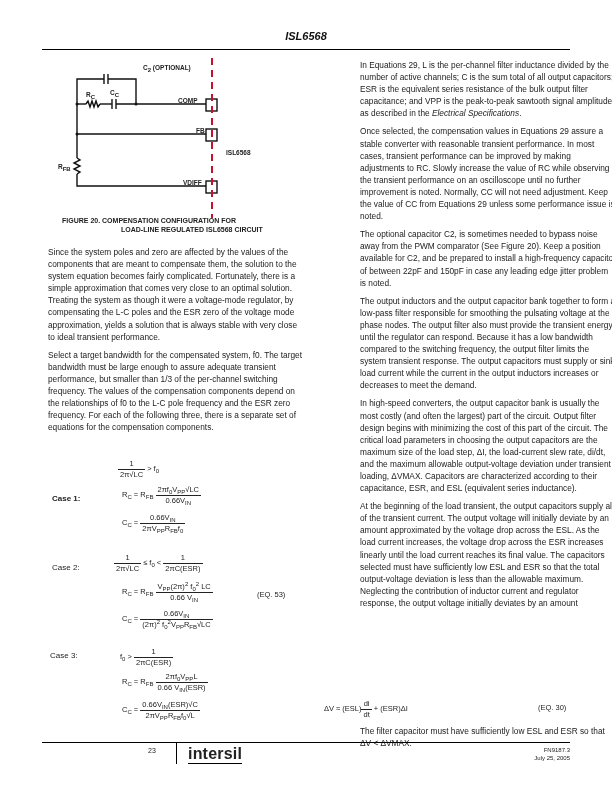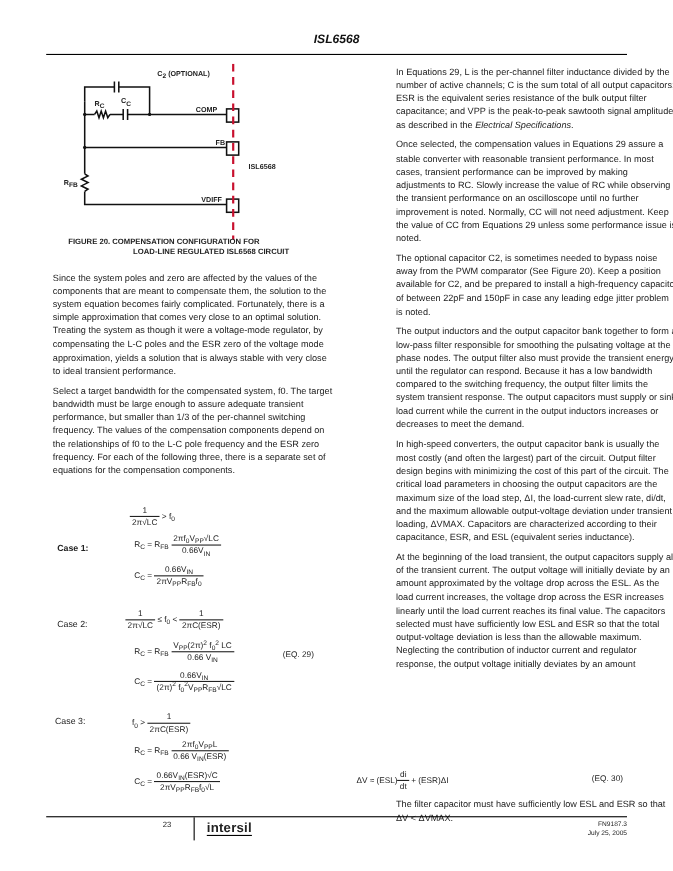--- a/index.html
+++ b/index.html
@@ -19,21 +19,21 @@
   .figcap .l2{padding-left:59px;}
   .case{position:absolute;font-size:8px;}
   .frac{display:inline-block;vertical-align:middle;text-align:center;}
   .frac .num{display:block;padding:0 2px;border-bottom:1px solid #222;line-height:10px;}
   .frac .den{display:block;padding:0 2px;line-height:10px;}
   .eqline{position:absolute;white-space:nowrap;font-size:7.5px;}
   .eqnum{position:absolute;font-size:7.5px;}
   .foot-rule{position:absolute;left:42px;top:742px;width:528px;height:1px;background:#000;}
   .pgnum{position:absolute;left:148px;top:747px;font-size:7px;}
   .vsep{position:absolute;left:176px;top:743px;width:1px;height:21px;background:#000;}
-  .logo{position:absolute;left:188px;top:745px;font-weight:bold;font-size:12px;letter-spacing:0.2px;border-bottom:1px solid #000;}
+  .logo{position:absolute;left:188px;top:745px;font-weight:bold;font-size:16px;letter-spacing:0.2px;border-bottom:1px solid #000;}
   .docid{position:absolute;right:42px;top:746px;text-align:right;font-size:6px;line-height:8px;}
 </style>
 </head>
 <body>
 
 <div class="hdr">ISL6568</div>
 <div class="hdr-rule"></div>
 
 <div class="fig">
   <svg width="255" height="160" viewBox="0 0 255 160">
@@ -99,21 +99,21 @@
   C<sub>C</sub> = <span class="frac"><span class="num">0.66V<sub>IN</sub></span><span class="den">2πV<sub>PP</sub>R<sub>FB</sub>f<sub>0</sub></span></span>
 </div>
 
 <div class="case" style="left:52px;top:563px;">Case 2:</div>
 <div class="eqline" style="left:114px;top:553px;">
   <span class="frac"><span class="num">1</span><span class="den">2π√LC</span></span> ≤ f<sub>0</sub> &lt; <span class="frac"><span class="num">1</span><span class="den">2πC(ESR)</span></span>
 </div>
 <div class="eqline" style="left:122px;top:582px;">
   R<sub>C</sub> = R<sub>FB</sub> <span class="frac"><span class="num">V<sub>PP</sub>(2π)<sup>2</sup> f<sub>0</sub><sup>2</sup> LC</span><span class="den">0.66 V<sub>IN</sub></span></span>
 </div>
-<div class="eqnum" style="left:257px;top:590px;">(EQ. 29)</div>
+<div class="eqnum" style="left:257px;top:590px;">(EQ. 53)</div>
 <div class="eqline" style="left:122px;top:609px;">
   C<sub>C</sub> = <span class="frac"><span class="num">0.66V<sub>IN</sub></span><span class="den">(2π)<sup>2</sup> f<sub>0</sub><sup>2</sup>V<sub>PP</sub>R<sub>FB</sub>√LC</span></span>
 </div>
 
 <div class="case" style="left:50px;top:651px;text-align:right;">Case 3:</div>
 <div class="eqline" style="left:120px;top:647px;">
   f<sub>0</sub> &gt; <span class="frac"><span class="num">1</span><span class="den">2πC(ESR)</span></span>
 </div>
 <div class="eqline" style="left:122px;top:672px;">
   R<sub>C</sub> = R<sub>FB</sub> <span class="frac"><span class="num">2πf<sub>0</sub>V<sub>PP</sub>L</span><span class="den">0.66 V<sub>IN</sub>(ESR)</span></span>

